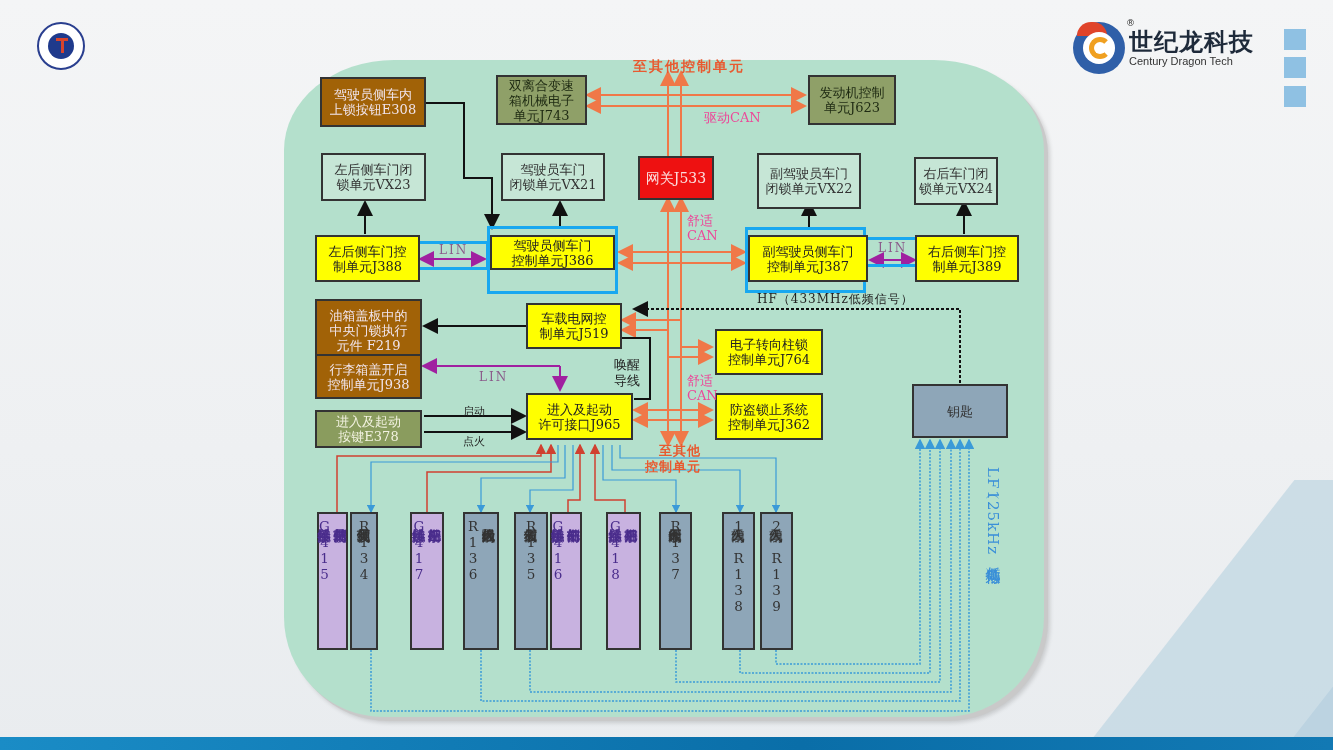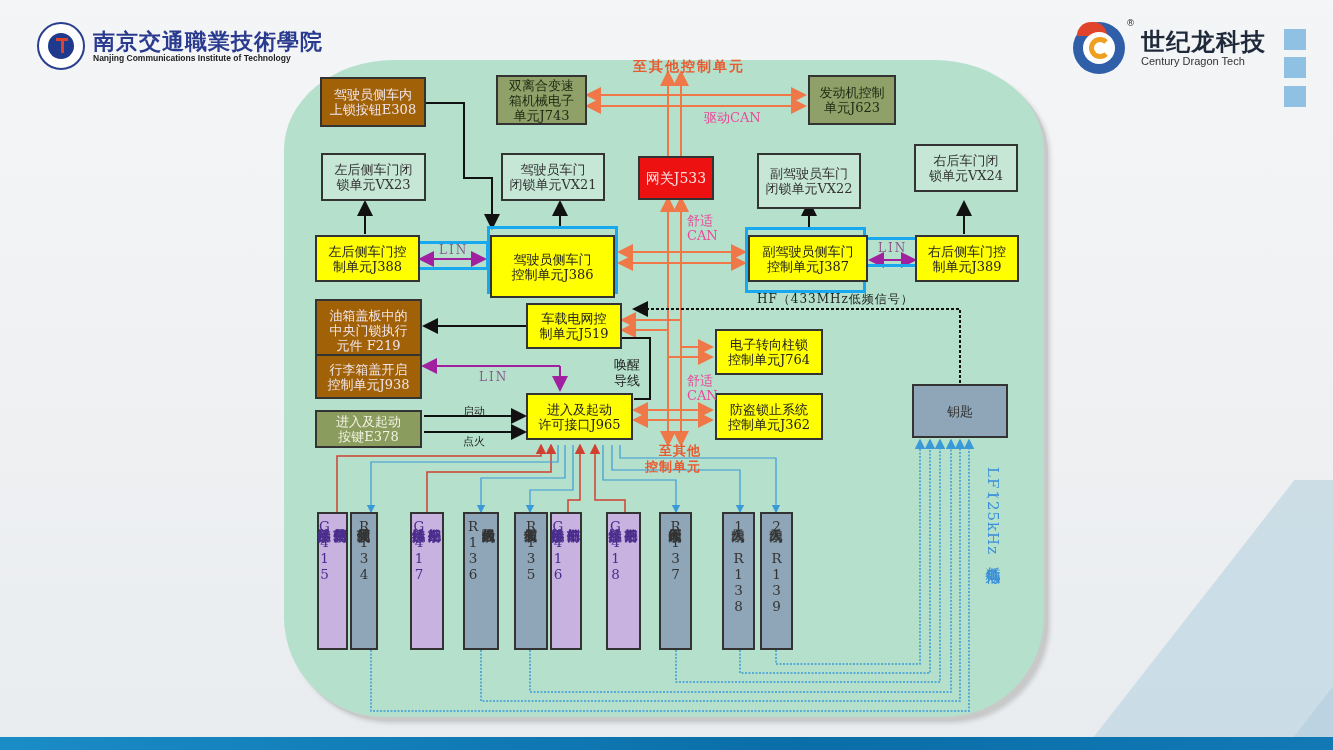--- a/index.html
+++ b/index.html
@@ -17,21 +17,21 @@
   .school-emblem .t{position:absolute;left:17px;top:14px;width:12px;height:14px;border-top:3px solid #d8442c;border-left:0;}
   .school-emblem .t:after{content:"";position:absolute;left:5px;top:0;width:3px;height:12px;background:#d8442c;}
   .school-text{margin-left:8px;}
   .school-cn{font-family:"DejaVu Serif",serif;font-size:22px;color:#2a3b8f;letter-spacing:1px;line-height:24px;font-weight:bold;}
   .school-en{font-family:"Liberation Sans",sans-serif;font-size:8.5px;color:#222;font-weight:bold;}
   .logo-right{position:absolute;left:1073px;top:22px;display:flex;align-items:center;}
   .cd-emblem{width:52px;height:52px;border-radius:50%;background:#2f5fa8;position:relative;}
   .cd-emblem .c1{position:absolute;left:10px;top:10px;width:32px;height:32px;border-radius:50%;background:#fff;}
   .cd-emblem .c2{position:absolute;left:16px;top:15px;width:22px;height:22px;border-radius:50%;border:5px solid #f0a020;border-right-color:transparent;box-sizing:border-box;}
   .cd-emblem .c3{position:absolute;left:4px;top:0;width:30px;height:14px;border-radius:14px 14px 0 0;background:#e0442a;}
-  .cd-text{margin-left:16px;}
+  .cd-text{margin-left:4px;}
   .cd-cn{font-size:24px;font-weight:bold;color:#1e2a3a;line-height:26px;letter-spacing:1px;}
   .cd-en{font-family:"Liberation Sans",sans-serif;font-size:11px;color:#333;}
   .reg{position:absolute;left:53px;top:-4px;font-size:9px;color:#333;}
   .sq{position:absolute;left:1284px;width:22px;height:21px;background:#8fc1e3;}
   
   .panel{position:absolute;left:284px;top:60px;width:760px;height:657px;background:#b4e0cc;
     border-radius:110px 110px 100px 100px / 90px 90px 100px 100px;
     box-shadow:4px 4px 0 #c9c9c9, 6px 6px 4px rgba(0,0,0,.15);}
   svg.diagram{position:absolute;left:0;top:0;}
   .box{position:absolute;box-sizing:border-box;border:2px solid #333;display:flex;align-items:center;justify-content:center;text-align:center;
@@ -60,24 +60,20 @@
 
 <div class="deco stripe1"></div>
 <div class="deco stripe2"></div>
 <div class="footer-bar"></div>
 
 <div class="logo-left">
   <div class="school-emblem">
       <div class="inner"></div>
       <div class="t"></div>
     </div>
-  <div class="school-text">
-    <div class="school-cn">南京交通職業技術學院</div>
-    <div class="school-en">Nanjing Communications Institute of Technology</div>
-  </div>
 </div>
 <div class="logo-right">
   <div class="cd-emblem">
       <div class="c3"></div>
       <div class="c1"></div>
       <div class="c2"></div>
     </div>
   <span class="reg">®</span>
   <div class="cd-text">
     <div class="cd-cn">世纪龙科技</div>
@@ -223,34 +219,34 @@
   </div>
 <div class="box b-red" style="left:638px;top:156px;width:76px;height:44px">
     <span>网关J533</span>
   </div>
 <div class="box b-white" style="left:757px;top:153px;width:104px;height:56px">
     <div>
       <div>副驾驶员车门</div>
       <div>闭锁单元VX22</div>
     </div>
   </div>
-<div class="box b-white" style="left:914px;top:144px;width:104px;height:48px">
+<div class="box b-white" style="left:914px;top:157px;width:84px;height:48px">
     <div>
       <div>右后车门闭</div>
       <div>锁单元VX24</div>
     </div>
   </div>
 
 <div class="box b-yellow" style="left:315px;top:235px;width:105px;height:47px">
     <div>
       <div>左后侧车门控</div>
       <div>制单元J388</div>
     </div>
   </div>
-<div class="box b-yellow" style="left:490px;top:235px;width:125px;height:63px">
+<div class="box b-yellow" style="left:490px;top:235px;width:125px;height:35px">
     <div>
       <div>驾驶员侧车门</div>
       <div>控制单元J386</div>
     </div>
   </div>
 <div class="box b-yellow" style="left:748px;top:235px;width:120px;height:47px">
     <div>
       <div>副驾驶员侧车门</div>
       <div>控制单元J387</div>
     </div>

